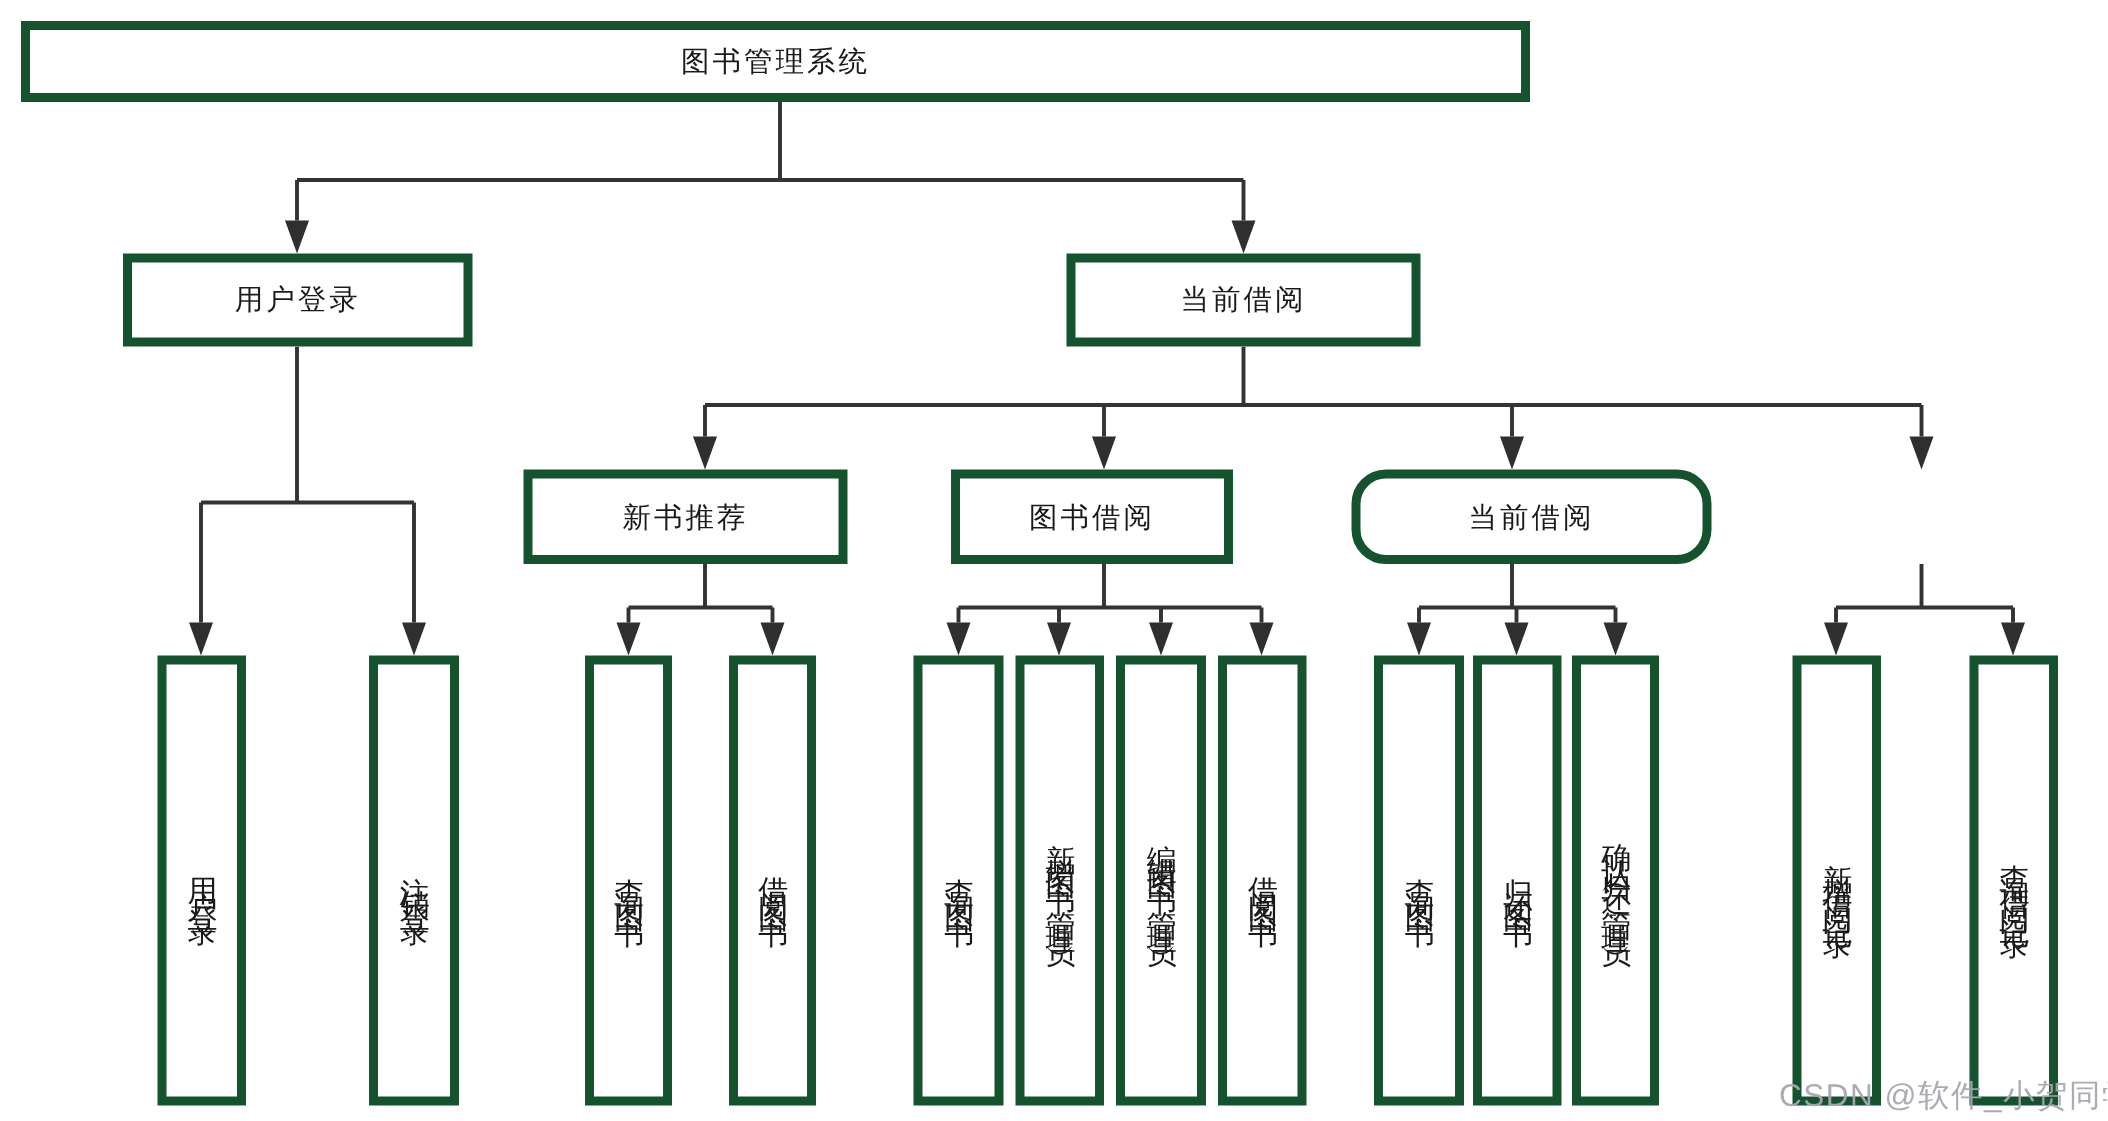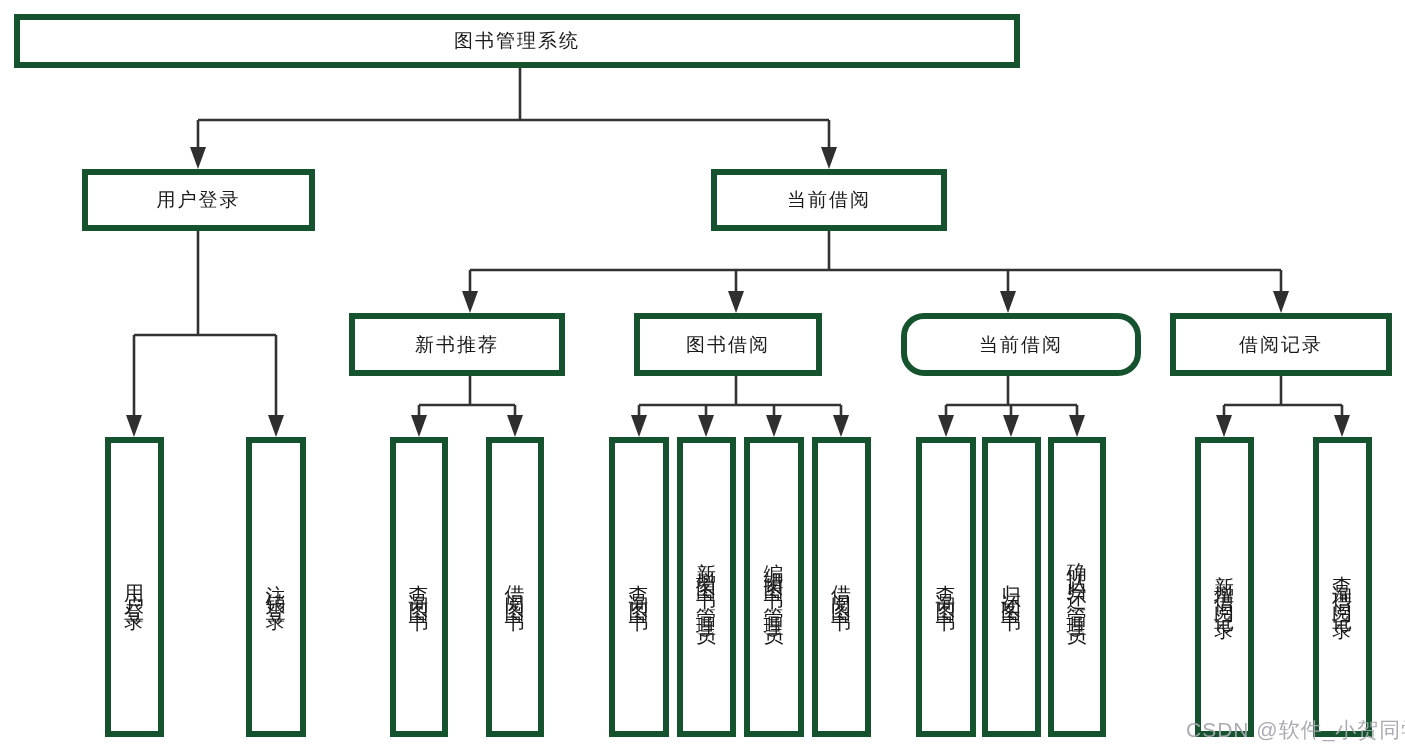--- a/index.html
+++ b/index.html
@@ -155,23 +155,20 @@
 
   <div class="node n-newrec">
     <span class="h-text">新书推荐</span>
   </div>
   <div class="node n-borrow">
     <span class="h-text">图书借阅</span>
   </div>
   <div class="node n-current">
     <span class="h-text">当前借阅</span>
   </div>
-  <div class="node n-record">
-    <span class="h-text">借阅记录</span>
-  </div>
 
   <div class="node leaf l-a1">
     <span class="v-text">用户登录</span>
   </div>
   <div class="node leaf l-a2">
     <span class="v-text">注销登录</span>
   </div>
 
   <div class="node leaf l-b1">
     <span class="v-text">查询图书</span>

